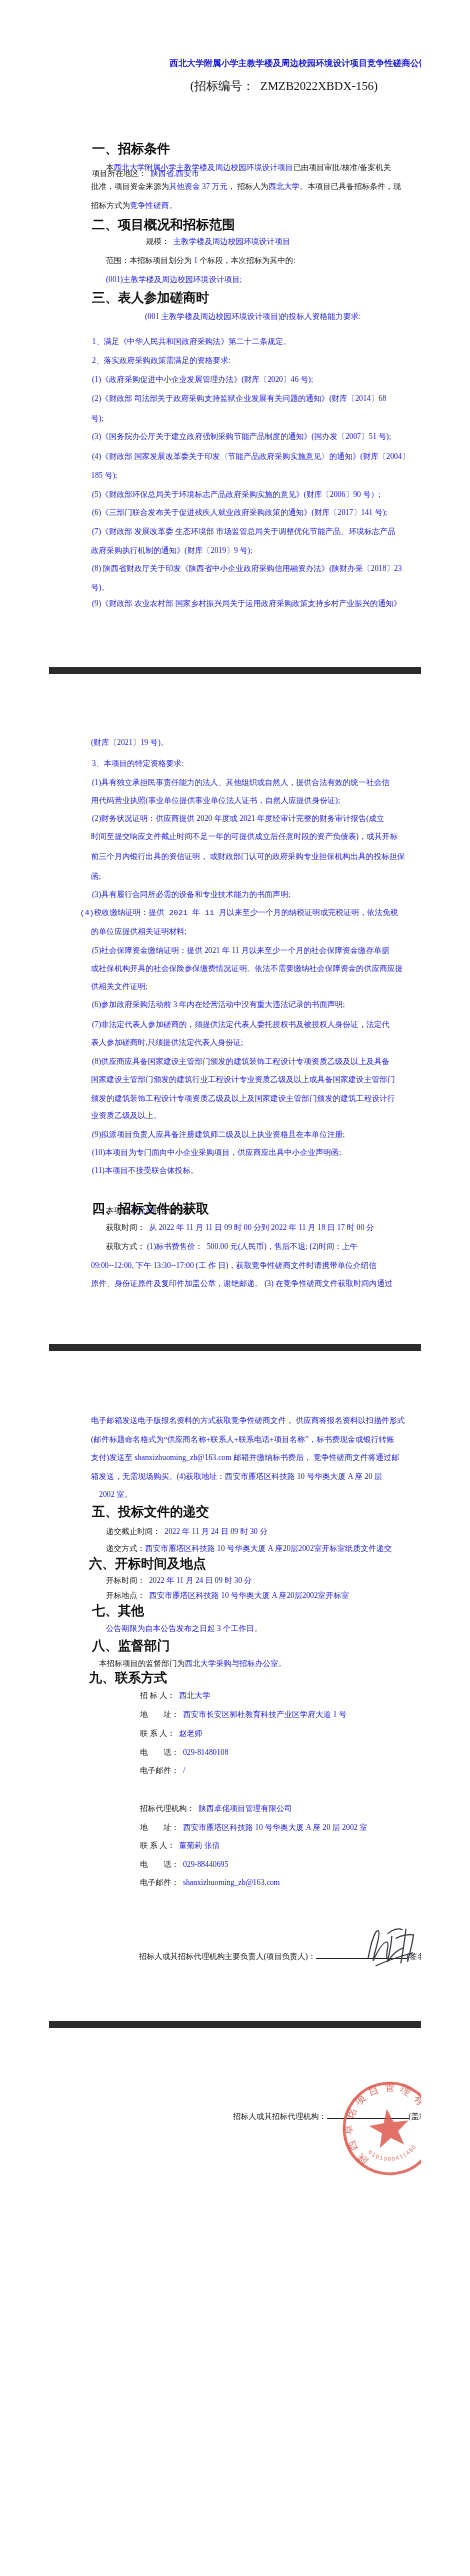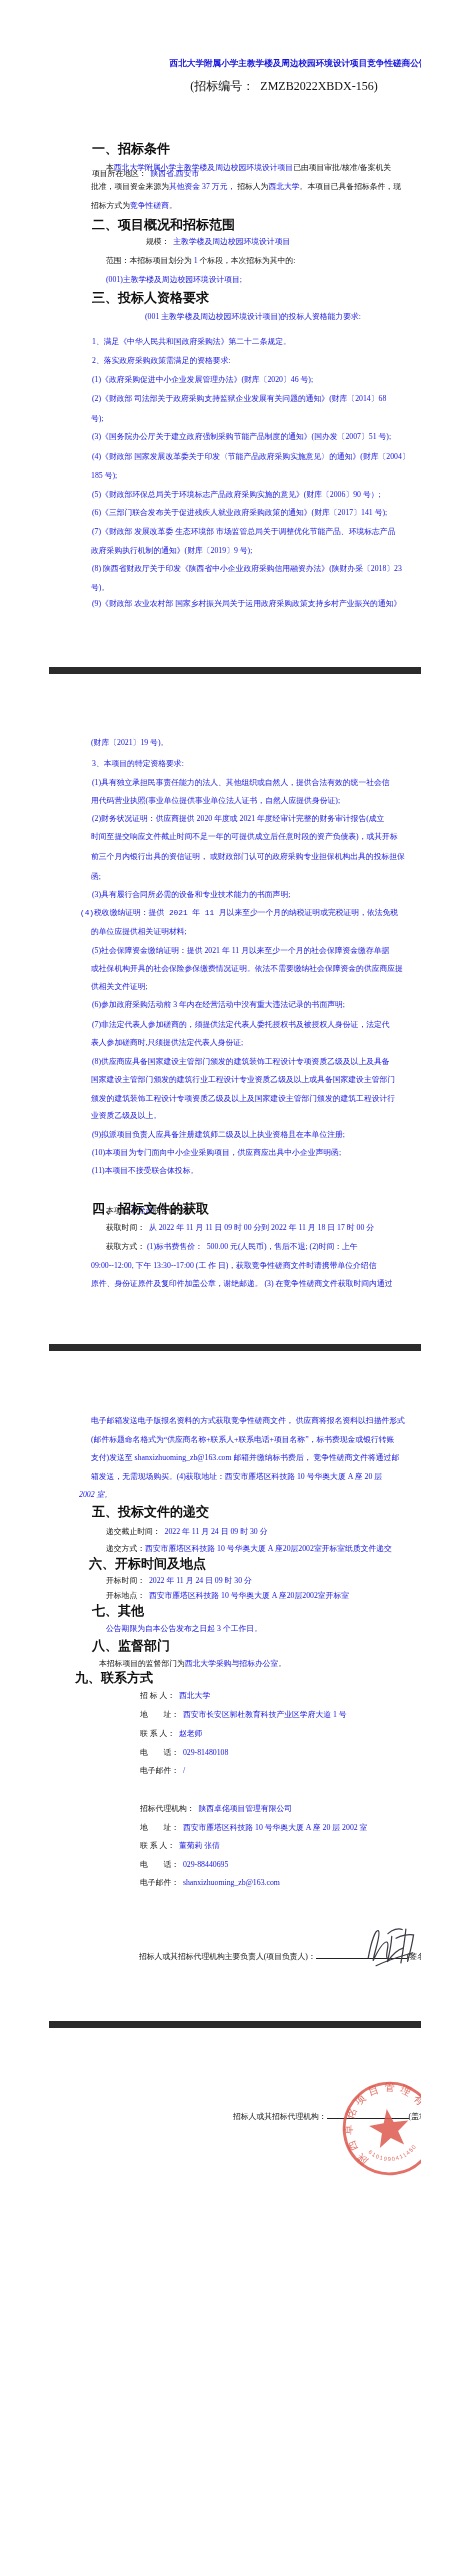--- a/index.html
+++ b/index.html
@@ -45,21 +45,21 @@
   <div id="lines-root">
       <div class="line" style="top: 125px; left: 43px; margin-top: 44px;"><span class="k">项目所在地区：  </span><span class="b">陕西省,西安市</span></div>
       <div class="line heading" style="top: 144px; left: 43px;"><span class="k">一、招标条件</span></div>
       <div class="line" style="top: 163px; left: 57px;"><span class="k">本</span><span class="b">西北大学附属小学主教学楼及周边校园环境设计项目</span><span class="k">已由项目审批/核准/备案机关</span></div>
       <div class="line" style="top: 182px; left: 42px;"><span class="k">批准，项目资金来源为</span><span class="b">其他资金 37 万元，</span><span class="k"> 招标人为</span><span class="b">西北大学</span><span class="k">。本项目已具备招标条件，现</span></div>
       <div class="line" style="top: 201px; left: 42px;"><span class="k">招标方式为</span><span class="b">竞争性磋商</span><span class="k">。</span></div>
       <div class="line heading" style="top: 220px; left: 43px;"><span class="k">二、项目概况和招标范围</span></div>
       <div class="line" style="top: 237px; left: 57px; margin-left: 40px;"><span class="k">规模：  </span><span class="b">主教学楼及周边校园环境设计项目</span></div>
       <div class="line" style="top: 256px; left: 57px;"><span class="k">范围：本招标项目划分为 </span><span class="b">1</span><span class="k"> 个标段，本次招标为其中的:</span></div>
       <div class="line" style="top: 275px; left: 57px;"><span class="b">(001)主教学楼及周边校园环境设计项目;</span></div>
-      <div class="line heading" style="top: 293px; left: 43px;"><span class="k">三、投标人资格要求</span></div>
+      <div class="line heading" style="top: 293px; left: 43px;"><span class="k">三、表人参加磋商时</span></div>
       <div class="line" style="top: 312px; left: 57px; padding-left: 39px;"><span class="b">(001 主教学楼及周边校园环境设计项目)的投标人资格能力要求:</span></div>
       <div class="line" style="top: 337px; left: 43px;"><span class="b">1、满足《中华人民共和国政府采购法》第二十二条规定。</span></div>
       <div class="line" style="top: 356px; left: 43px;"><span class="b">2、落实政府采购政策需满足的资格要求:</span></div>
       <div class="line" style="top: 375px; left: 43px;"><span class="b">(1)《政府采购促进中小企业发展管理办法》(财库〔2020〕46 号);</span></div>
       <div class="line" style="top: 394px; left: 43px;"><span class="b">(2)《财政部 司法部关于政府采购支持监狱企业发展有关问题的通知》(财库〔2014〕68</span></div>
       <div class="line" style="top: 414px; left: 42px;"><span class="b">号);</span></div>
       <div class="line" style="top: 432px; left: 43px;"><span class="b">(3)《国务院办公厅关于建立政府强制采购节能产品制度的通知》(国办发〔2007〕51 号);</span></div>
       <div class="line" style="top: 452px; left: 43px;"><span class="b">(4)《财政部 国家发展改革委关于印发〈节能产品政府采购实施意见〉的通知》(财库〔2004〕</span></div>
       <div class="line" style="top: 471px; left: 42px;"><span class="b">185 号);</span></div>
       <div class="line" style="top: 490px; left: 43px;"><span class="b">(5)《财政部环保总局关于环境标志产品政府采购实施的意见》(财库〔2006〕90 号）;</span></div>
@@ -96,32 +96,32 @@
       <div class="line" style="top: 1186px; left: 57px; margin-top: 20px;"><span class="k">本项目</span><span class="bi">不允许</span><span class="k">联合体投标。</span></div>
       <div class="line heading" style="top: 1204px; left: 43px;"><span class="k">四、招标文件的获取</span></div>
       <div class="line" style="top: 1223px; left: 57px;"><span class="k">获取时间：  </span><span class="b">从 2022 年 11 月 11 日 09 时 00 分到 2022 年 11 月 18 日 17 时 00 分</span></div>
       <div class="line" style="top: 1242px; left: 57px;"><span class="k">获取方式： </span><span class="b">(1)标书费售价：  500.00 元(人民币)，售后不退; (2)时间：上午</span></div>
       <div class="line" style="top: 1261px; left: 42px;"><span class="b">09:00--12:00, 下午 13:30--17:00 (工 作 日)，获取竞争性磋商文件时请携带单位介绍信</span></div>
       <div class="line" style="top: 1279px; left: 42px;"><span class="b">原件、身份证原件及复印件加盖公章，谢绝邮递。 (3) 在竞争性磋商文件获取时间内通过</span></div>
       <div class="line" style="top: 1416px; left: 42px;"><span class="b">电子邮箱发送电子版报名资料的方式获取竞争性磋商文件， 供应商将报名资料以扫描件形式</span></div>
       <div class="line" style="top: 1435px; left: 42px;"><span class="b">(邮件标题命名格式为“供应商名称+联系人+联系电话+项目名称”，标书费现金或银行转账</span></div>
       <div class="line" style="top: 1453px; left: 42px;"><span class="b">支付)发送至 shanxizhuoming_zb@163.com 邮箱并缴纳标书费后， 竞争性磋商文件将通过邮</span></div>
       <div class="line" style="top: 1472px; left: 42px;"><span class="b">箱发送，无需现场购买。(4)获取地址：西安市雁塔区科技路 10 号华奥大厦 A 座 20 层</span></div>
-      <div class="line" style="top: 1490px; left: 30px; font-style: italic;"><span class="b">2002 室。</span></div>
+      <div class="line" style="top: 1490px; left: 50px;"><span class="b">2002 室。</span></div>
       <div class="line heading" style="top: 1507px; left: 43px;"><span class="k">五、投标文件的递交</span></div>
       <div class="line" style="top: 1527px; left: 57px;"><span class="k">递交截止时间：  </span><span class="b">2022 年 11 月 24 日 09 时 30 分</span></div>
       <div class="line" style="top: 1544px; left: 57px;"><span class="k">递交方式：</span><span class="b">西安市雁塔区科技路 10 号华奥大厦 A 座20层2002室开标室纸质文件递交</span></div>
       <div class="line heading" style="top: 1559px; left: 40px;"><span class="k">六、开标时间及地点</span></div>
       <div class="line" style="top: 1576px; left: 57px;"><span class="k">开标时间：  </span><span class="b">2022 年 11 月 24 日 09 时 30 分</span></div>
       <div class="line" style="top: 1591px; left: 57px;"><span class="k">开标地点：  </span><span class="b">西安市雁塔区科技路 10 号华奥大厦 A 座20层2002室开标室</span></div>
       <div class="line heading" style="top: 1606px; left: 43px;"><span class="k">七、其他</span></div>
       <div class="line" style="top: 1624px; left: 57px;"><span class="b">公告期限为自本公告发布之日起 3 个工作日。</span></div>
       <div class="line heading" style="top: 1641px; left: 43px;"><span class="k">八、监督部门</span></div>
       <div class="line" style="top: 1659px; left: 50px;"><span class="k">本招标项目的监督部门为</span><span class="b">西北大学采购与招标办公室</span><span class="k">。</span></div>
-      <div class="line heading" style="top: 1673px; left: 26px;"><span class="k">九、联系方式</span></div>
+      <div class="line heading" style="top: 1673px; left: 40px;"><span class="k">九、联系方式</span></div>
       <div class="line" style="top: 1691px; left: 91px;"><span class="k">招 标 人：  </span><span class="b">西北大学</span></div>
       <div class="line" style="top: 1710px; left: 91px;"><span class="k">地　　址：  </span><span class="b">西安市长安区郭杜教育科技产业区学府大道 1 号</span></div>
       <div class="line" style="top: 1729px; left: 91px;"><span class="k">联 系 人：  </span><span class="b">赵老师</span></div>
       <div class="line" style="top: 1748px; left: 91px;"><span class="k">电　　话：  </span><span class="b">029-81480108</span></div>
       <div class="line" style="top: 1766px; left: 91px;"><span class="k">电子邮件：  </span><span class="b">/</span></div>
       <div class="line" style="top: 1804px; left: 91px;"><span class="k">招标代理机构：  </span><span class="b">陕西卓佲项目管理有限公司</span></div>
       <div class="line" style="top: 1823px; left: 91px;"><span class="k">地　　址：  </span><span class="b">西安市雁塔区科技路 10 号华奥大厦 A 座 20 层 2002 室</span></div>
       <div class="line" style="top: 1841px; left: 91px;"><span class="k">联 系 人：  </span><span class="b">董菊莉 张倩</span></div>
       <div class="line" style="top: 1860px; left: 91px;"><span class="k">电　　话：  </span><span class="b">029-88440695</span></div>
       <div class="line" style="top: 1878px; left: 91px;"><span class="k">电子邮件：  </span><span class="b">shanxizhuoming_zb@163.com</span></div>

